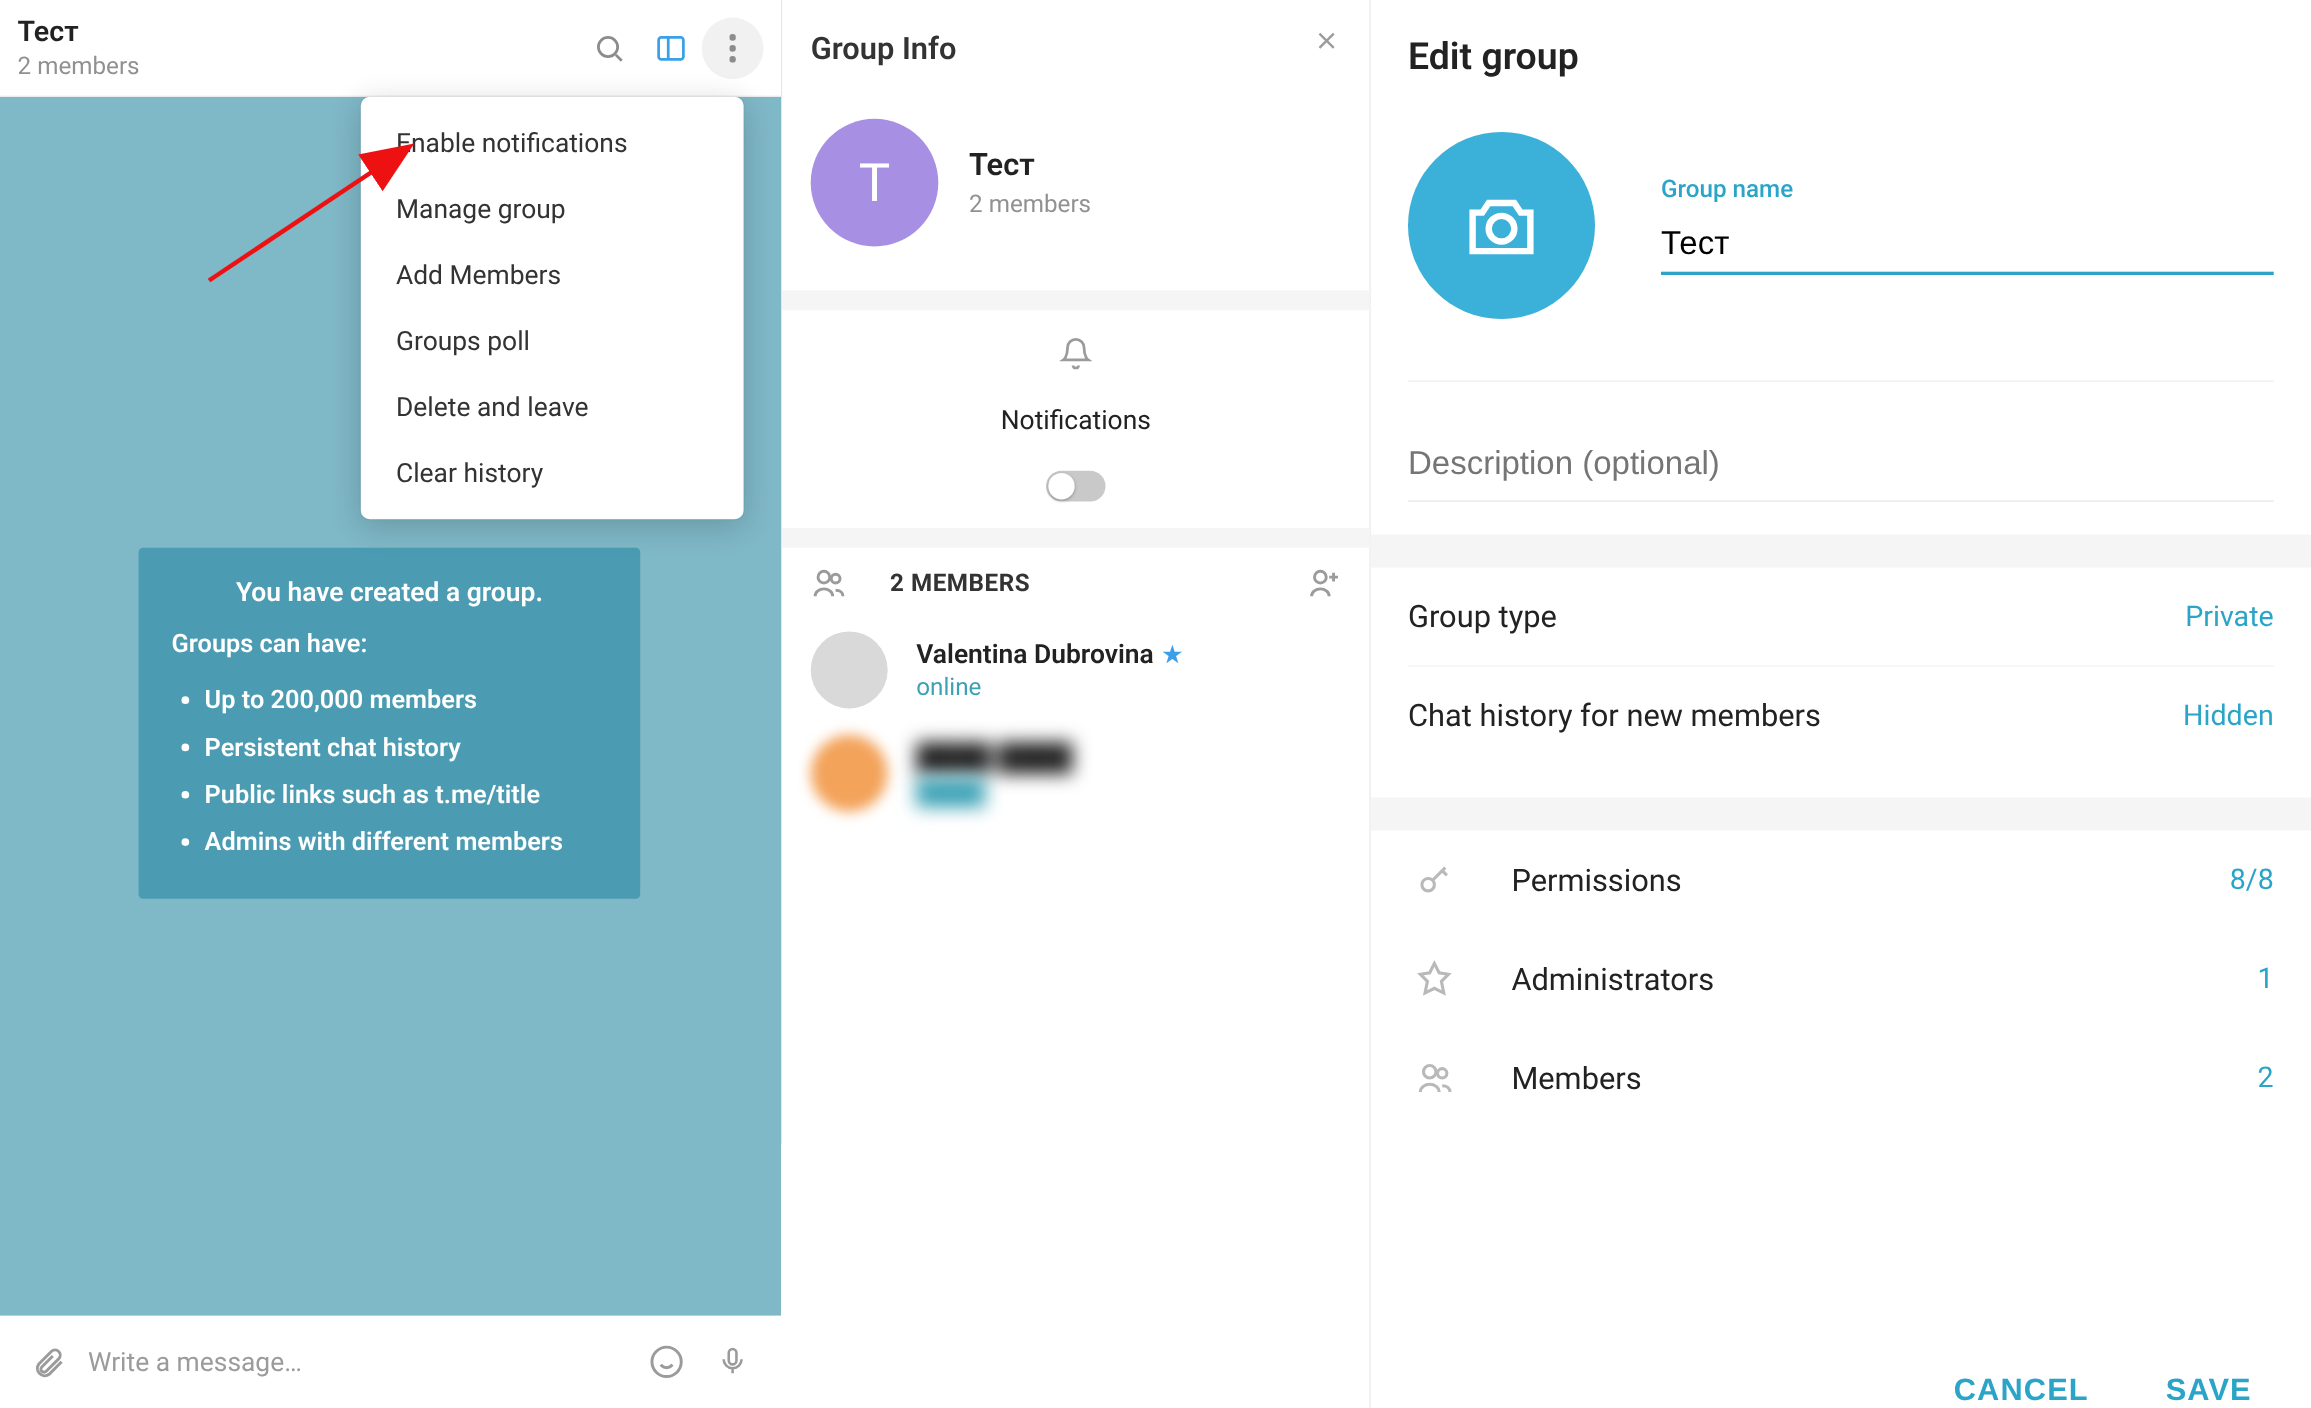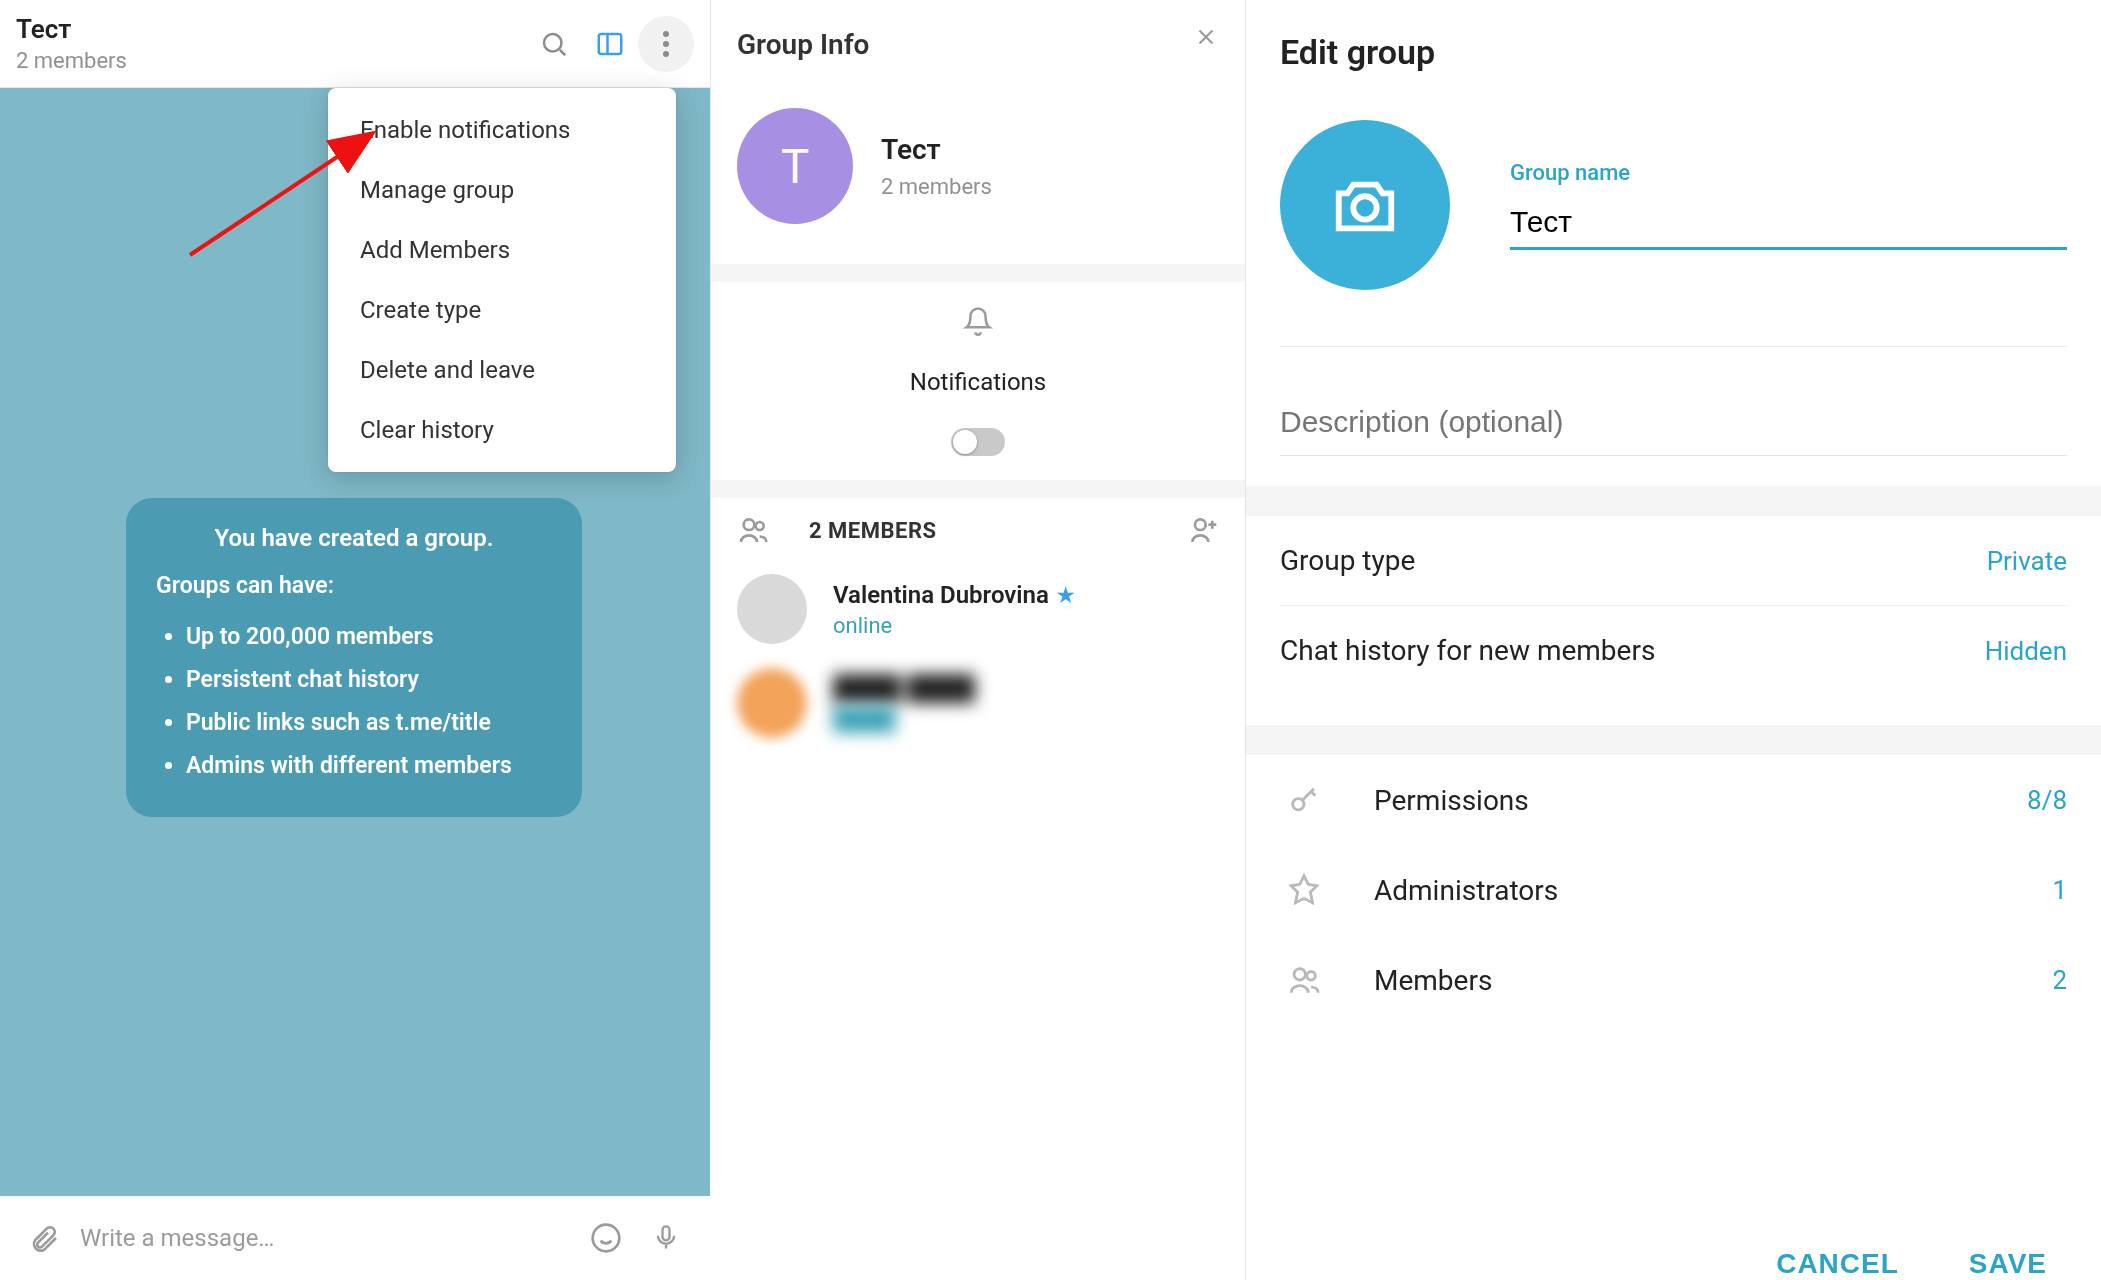--- a/index.html
+++ b/index.html
@@ -10,21 +10,21 @@
 .chat-header { height: 88px; display: flex; align-items: center; padding: 0 16px; background: #fff; border-bottom: 1px solid #e6e6e6; position: relative; z-index: 2; }
 .chat-title { font-size: 26px; font-weight: 600; }
 .chat-sub { font-size: 22px; color: #919191; margin-top: 4px; }
 .hdr-text { flex: 1; }
 .hdr-ico { width: 56px; height: 56px; display: flex; align-items: center; justify-content: center; color: #8c8c8c; border-radius: 50%; }
 .hdr-ico.active { background: #f1f1f1; }
 .chat-body { flex: 1; background: #7fb8c7; position: relative; }
 .arrow { position: absolute; left: 180px; top: 115px; z-index: 6; pointer-events: none; }
 .menu { position: absolute; top: 88px; right: 34px; width: 348px; background: #fff; border-radius: 8px; box-shadow: 0 6px 28px rgba(0,0,0,0.18), 0 0 0 1px rgba(0,0,0,0.04); z-index: 5; padding: 12px 0; }
 .menu-item { padding: 16px 32px; font-size: 24px; color: #333; cursor: pointer; }
-.msg-card { position: absolute; top: 410px; left: 126px; width: 456px; background: #4b9cb3; color: #fff; border-radius: 26px; padding: 26px 30px 30px; }
+.msg-card { position: absolute; top: 410px; left: 126px; width: 456px; background: #4b9cb3; color: #fff; border-radius: 4px; padding: 26px 30px 30px; }
 .msg-head { text-align: center; font-weight: 600; font-size: 24px; margin-bottom: 20px; }
 .msg-sub { font-weight: 600; font-size: 23px; margin-bottom: 16px; }
 .msg-card ul { list-style: disc; padding-left: 30px; }
 .msg-card li { font-size: 23px; font-weight: 600; padding: 8px 0; }
 .composer { height: 84px; display: flex; align-items: center; padding: 0 20px; background: #fff; gap: 12px; }
 .comp-ico { width: 48px; height: 48px; display: flex; align-items: center; justify-content: center; color: #9b9b9b; }
 .comp-input { flex: 1; font-size: 24px; color: #9b9b9b; }
 .info-header { height: 88px; display: flex; align-items: center; padding: 0 26px; font-size: 28px; font-weight: 600; color: #333; }
 .info-close { position: absolute; top: 24px; right: 26px; color: #9c9c9c; cursor: pointer; }
 .info-profile { display: flex; align-items: center; gap: 28px; padding: 20px 26px 40px; }
@@ -90,21 +90,21 @@
           <circle cx="3" cy="13" r="3"></circle>
           <circle cx="3" cy="23" r="3"></circle>
         </svg>
     </div>
   </div>
 
   <div class="menu">
     <div class="menu-item">Enable notifications</div>
     <div class="menu-item">Manage group</div>
     <div class="menu-item">Add Members</div>
-    <div class="menu-item">Create type</div>
+    <div class="menu-item">Groups poll</div>
     <div class="menu-item">Delete and leave</div>
     <div class="menu-item">Clear history</div>
   </div>
 
   <svg class="arrow" width="230" height="150">
     <defs>
         <marker id="ah" markerWidth="12" markerHeight="12" refX="10" refY="5" orient="auto">
           <path d="M0,0 L12,5 L0,10 z" fill="#e11"></path>
         </marker>
       </defs>

